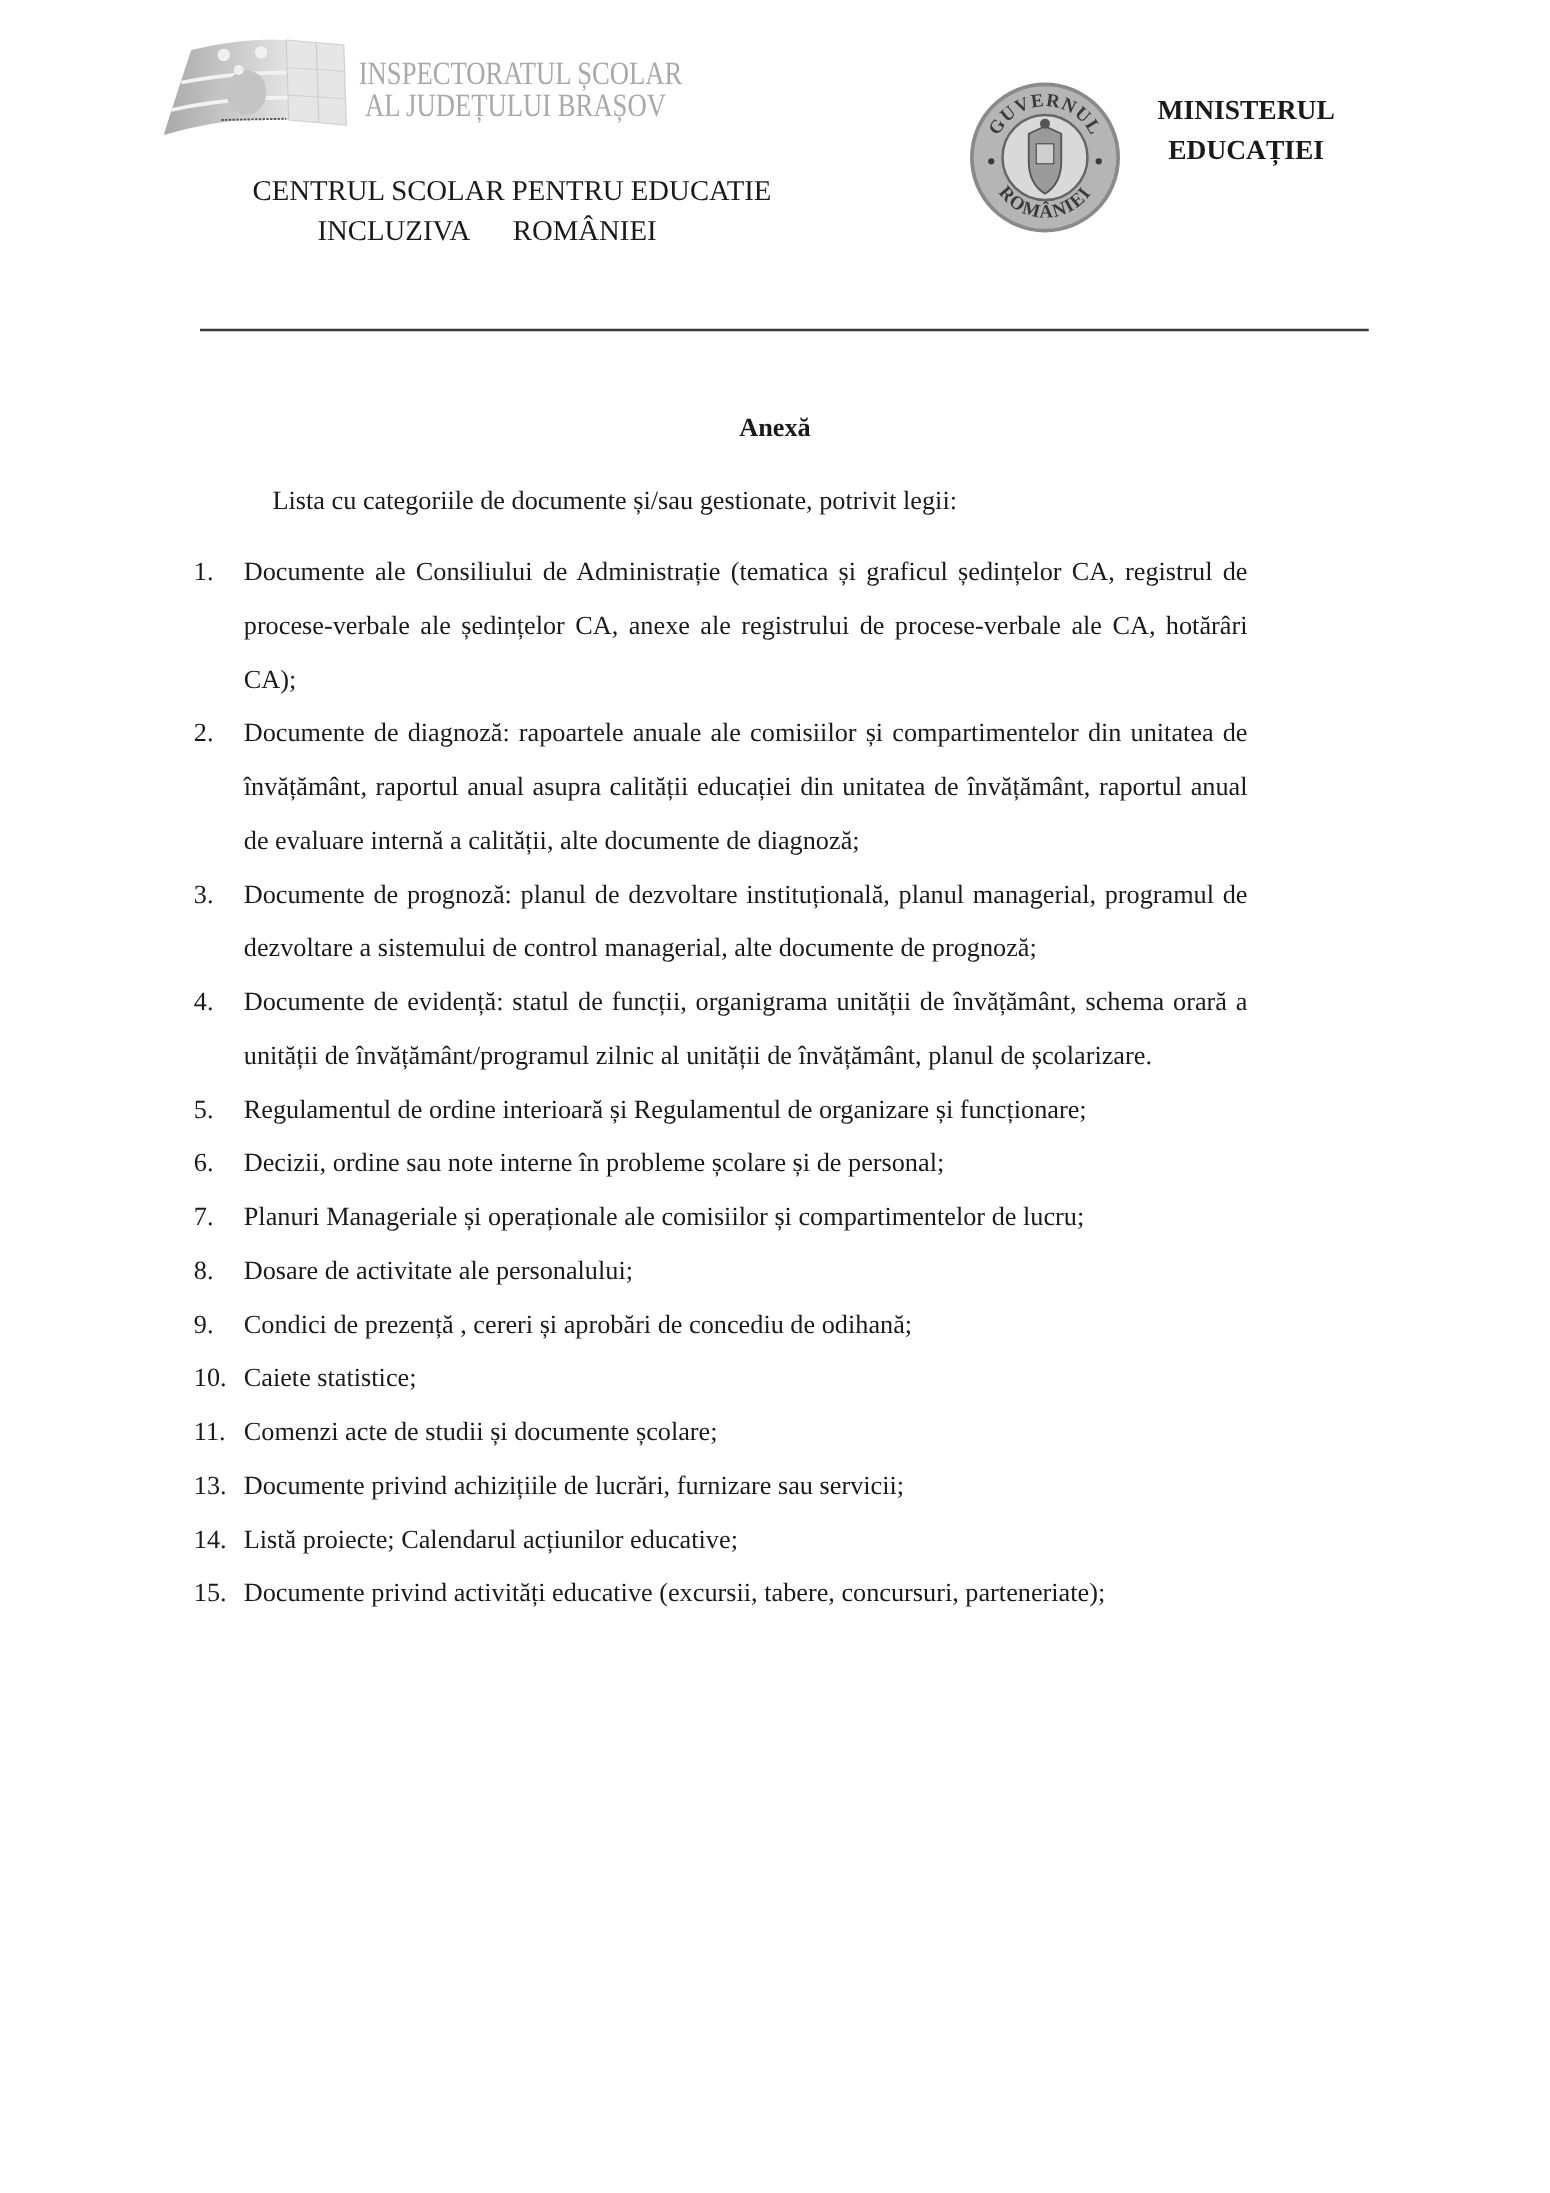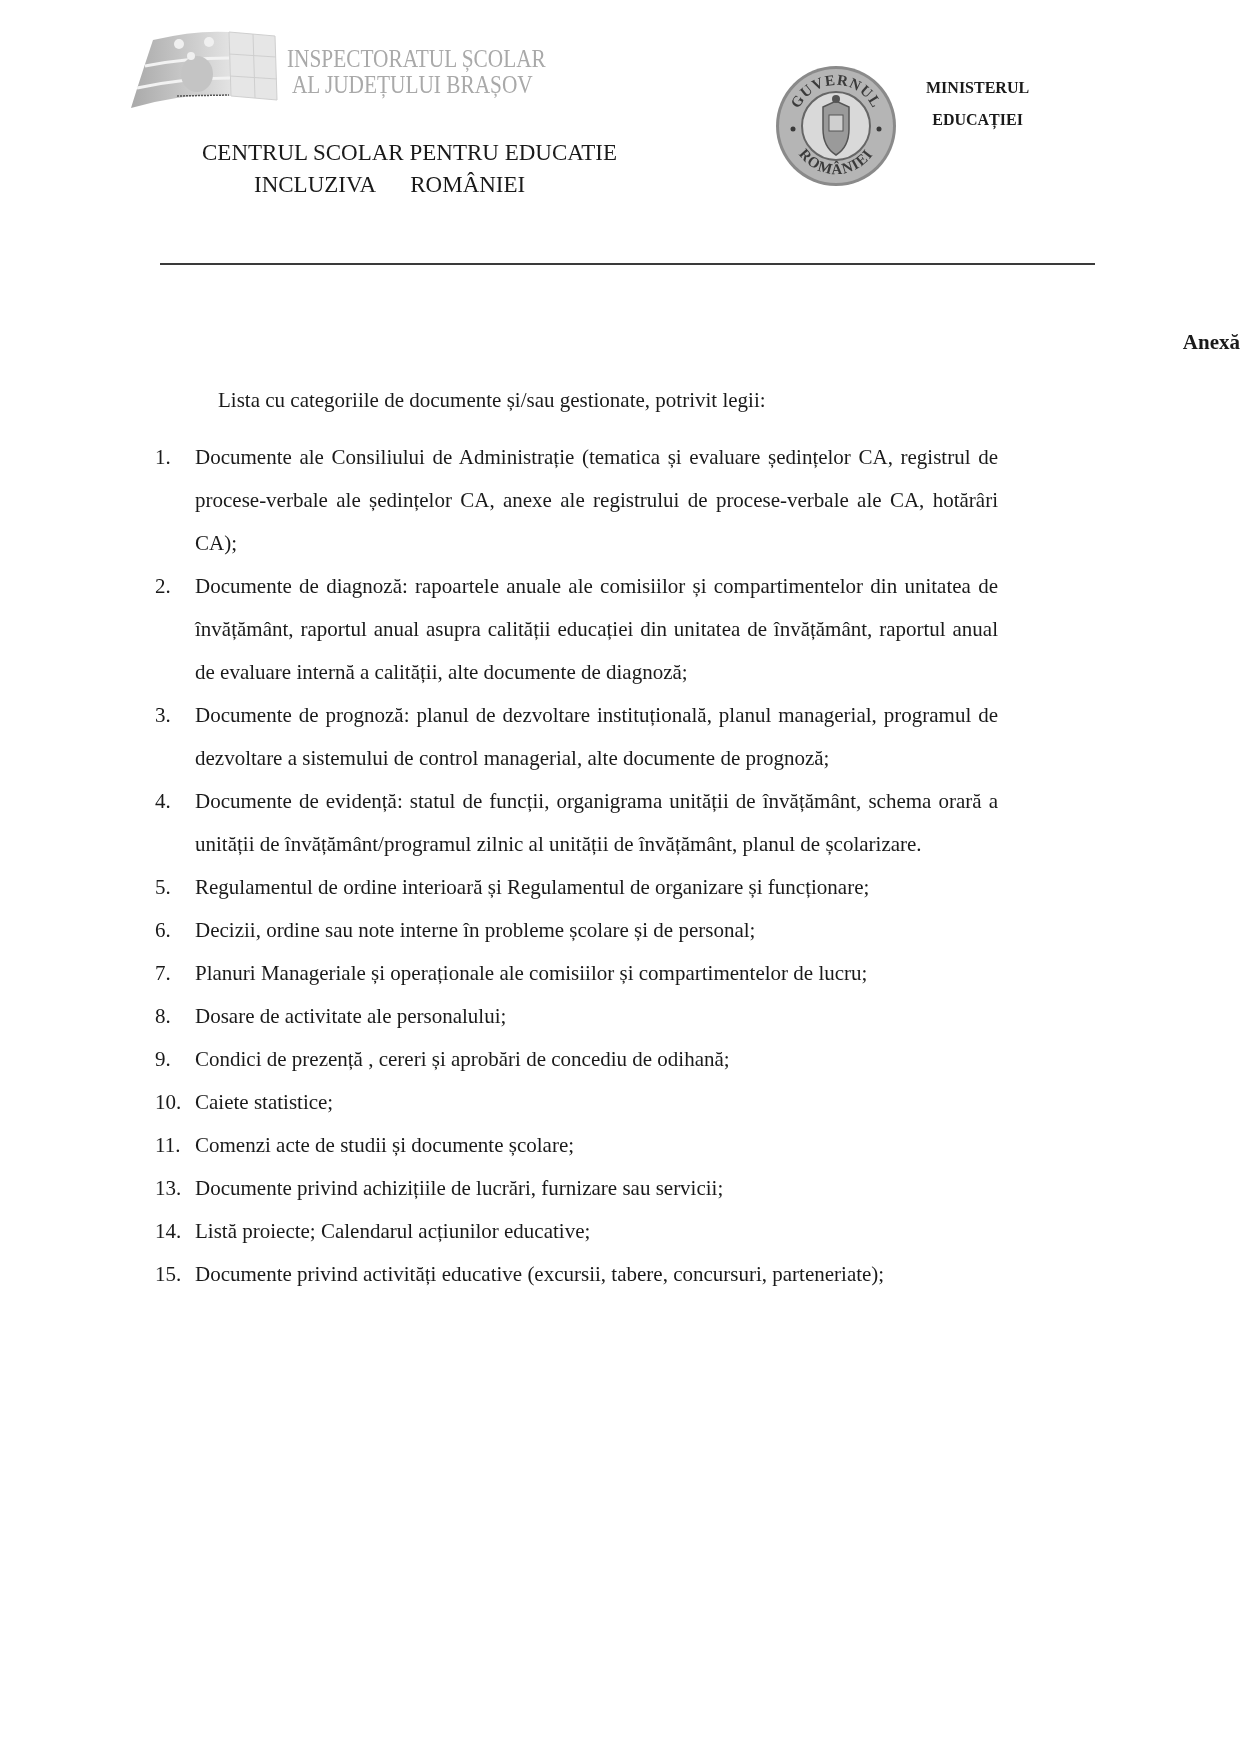--- a/index.html
+++ b/index.html
@@ -16,25 +16,25 @@
 
   
   .center-title { position: absolute; left: 202px; top: 137px; font-weight: normal; font-size: 23px; line-height: 32px; color: #1a1a1a; }
   .center-title .l2 { padding-left: 52px; }
   .center-title .gap { display: inline-block; width: 34px; }
 
   
   .seal { position: absolute; left: 773px; top: 63px; width: 126px; height: 126px; }
 
   
-  .ministry { position: absolute; left: 926px; top: 72px; font-weight: bold; font-size: 16px; line-height: 32px; text-align: center; color: #1a1a1a; }
+  .ministry { position: absolute; left: 926px; top: 72px; font-weight: bold; font-size: 22px; line-height: 32px; text-align: center; color: #1a1a1a; }
 
   .rule { position: absolute; left: 160px; top: 263px; width: 935px; height: 0; border-top: 2px solid #3a3a3a; }
 
-  .annex-title { position: absolute; left: 0; width: 1240px; top: 330px; text-align: right; font-weight: bold; font-size: 21px; }
+  .annex-title { position: absolute; left: 0; width: 1240px; top: 330px; text-align: center; font-weight: bold; font-size: 21px; }
   .list-title { position: absolute; left: 218px; top: 388px; font-weight: normal; font-size: 21px; white-space: nowrap; }
 
   .list { position: absolute; left: 155px; top: 436px; width: 843px; font-size: 21px; line-height: 43px; }
   .item { position: relative; padding-left: 40px; text-align: justify; }
   .item .num { position: absolute; left: 0; top: 0; }
   .item .text { display: block; }
   .item.short .text { text-align: left; }
 </style>
 </head>
 <body>
@@ -98,21 +98,21 @@
 </div>
 
 <div class="rule"></div>
 
 <div class="annex-title">Anexă</div>
 <div class="list-title">Lista cu categoriile de documente și/sau gestionate, potrivit legii:</div>
 
 <div class="list">
   <div class="item">
       <span class="num">1.</span>
-      <span class="text">Documente ale Consiliului de Administrație (tematica și evaluare ședințelor CA, registrul de procese-verbale ale ședințelor CA, anexe ale registrului de procese-verbale ale CA, hotărâri CA);</span>
+      <span class="text">Documente ale Consiliului de Administrație (tematica și graficul ședințelor CA, registrul de procese-verbale ale ședințelor CA, anexe ale registrului de procese-verbale ale CA, hotărâri CA);</span>
     </div>
   <div class="item">
       <span class="num">2.</span>
       <span class="text">Documente de diagnoză: rapoartele anuale ale comisiilor și compartimentelor din unitatea de învățământ, raportul anual asupra calității educației din unitatea de învățământ, raportul anual de evaluare internă a calității, alte documente de diagnoză;</span>
     </div>
   <div class="item">
       <span class="num">3.</span>
       <span class="text">Documente de prognoză: planul de dezvoltare instituțională, planul managerial, programul de dezvoltare a sistemului de control managerial, alte documente de prognoză;</span>
     </div>
   <div class="item">

